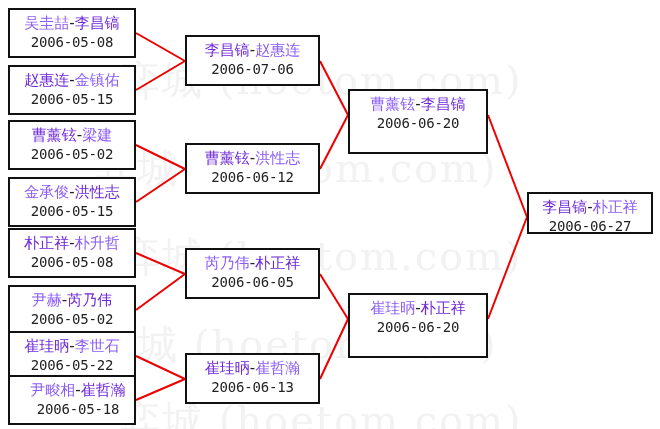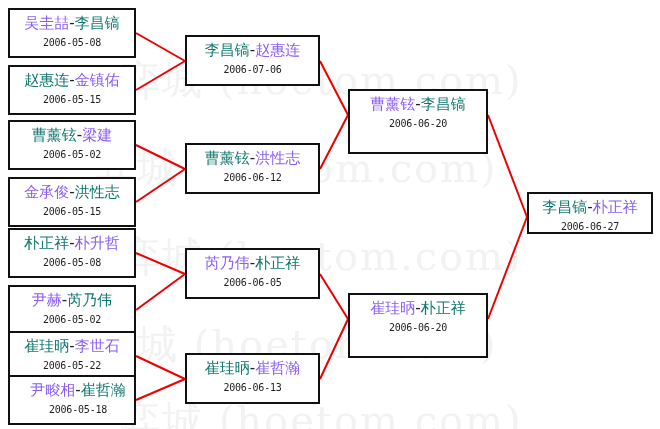--- a/index.html
+++ b/index.html
@@ -66,27 +66,27 @@
     text-align: center;
     padding-top: 3px;
   }
   .match-players {
     font-size: 15px;
     line-height: 20px;
     white-space: nowrap;
     color: #222222;
   }
   .match-date {
-    font-size: 10px;
+    font-size: 14px;
     line-height: 19px;
     font-family: "DejaVu Sans Mono", "Liberation Mono", monospace;
     color: #222222;
     letter-spacing: -0.2px;
   }
-  .p-win { color: #0f766e; }
+  .p-win { color: #6d28d9; }
   .p-lose { color: #8b5cf6; }
   .p-dash { color: #222222; }
 
   
   .round1 { left: 8px; width: 128px; height: 50px; }
   .r1-0 { top: 8px; }
   .r1-1 { top: 65px; }
   .r1-2 { top: 120px; }
   .r1-3 { top: 177px; }
   .r1-4 { top: 228px; }

